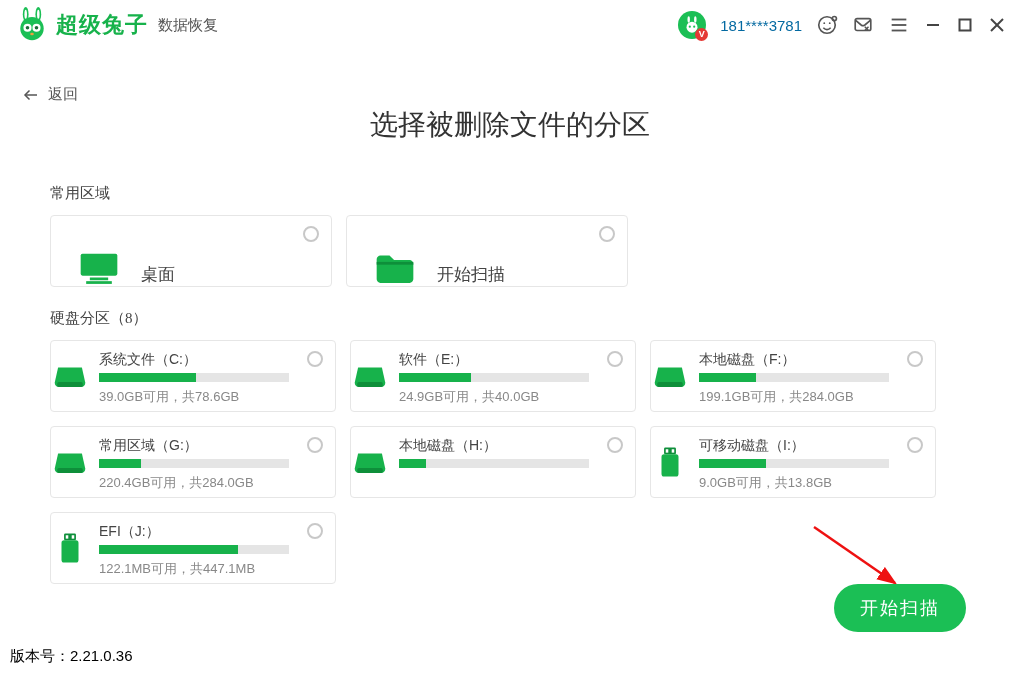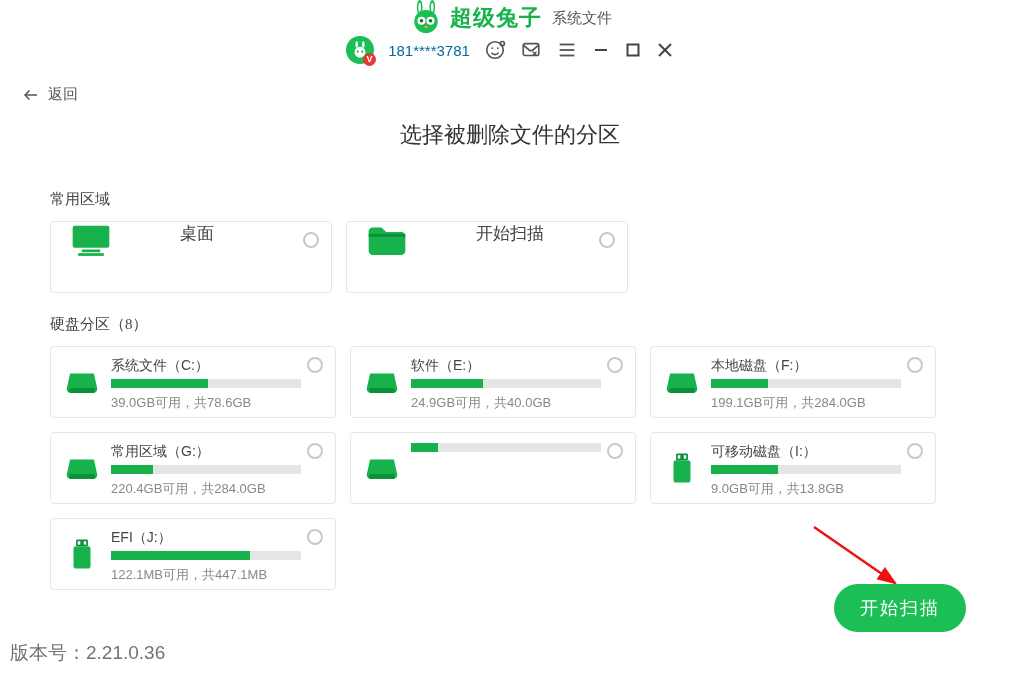--- a/index.html
+++ b/index.html
@@ -12,21 +12,20 @@
     height: 680px;
     overflow: hidden;
     position: relative;
   }
   
   .header {
     display: flex;
     align-items: center;
     height: 50px;
     padding: 0 14px;
-    flex-direction: column;
   }
   .logo-wrap { display:flex; align-items:center; gap:6px;}
   .logo-bunny {
     width: 36px; height: 36px; position: relative;
   }
   .logo-bunny svg { width:100%; height:100%; }
   .brand-big {
     color: #17b24b; font-weight: 700; font-size: 22px; letter-spacing:1px;
   }
   .brand-small { color:#555; font-size:15px; margin-left:4px;}
@@ -45,50 +44,49 @@
   .phone { color:#0369a1; font-size:15px;}
   .hicon { width:22px; height:22px; display:flex; align-items:center; justify-content:center; color:#555;}
   .hicon svg{width:22px;height:22px;}
   .win-btn { width:18px;height:18px; display:flex;align-items:center;justify-content:center;}
   .win-btn svg{width:16px;height:16px;stroke:#444;}
 
   
   .back-row { display:flex; align-items:center; gap:8px; padding: 35px 0 0 22px; color:#555; font-size:15px;}
   .back-row svg{width:18px;height:18px;stroke:#555;}
 
-  .page-title { text-align:center; font-size:22px; color:#333; margin-top: 16px; font-weight:500;}
+  .page-title { text-align:center; font-size:28px; color:#333; margin-top: 2px; font-weight:500;}
 
   .content { padding: 0 50px; }
 
   .section-label { font-size:15px; color:#444; margin: 40px 0 12px 0;}
   .section-label.tight { margin-top: 22px; font-family: Liberation Serif, serif;}
 
   .row { display:flex; gap:14px; }
   .quick-row .card { width: 282px; height: 72px; }
 
   .card {
     border: 1px solid #e6e6e6; border-radius: 4px; background:#fff;
-    position:relative; display:flex; align-items:flex-start; padding: 0 18px;
+    position:relative; display:flex; align-items:flex-end; padding: 0 26px;
     cursor:pointer;
-    gap:47px;
   }
   .card .radio {
     position:absolute; top:10px; right:12px; width:16px;height:16px;
     border:2px solid #c8c8c8; border-radius:50%;
   }
   .card.selected { border:2px solid #17b24b; }
   .card.selected .radio {
     border-color:#17b24b; background:
       radial-gradient(circle,#17b24b 0 4px,transparent 4px);
   }
   .quick-icon { width:44px; height:36px; display:flex; align-items:center; justify-content:center; margin-right:20px;}
   .quick-label { font-size:17px; color:#444;}
 
   .grid { display:flex; flex-wrap:wrap; gap:14px; }
-  .disk-card { width: 286px; height: 72px; padding: 10px 18px 10px 14px; align-items:flex-start; gap: 12px;}
+  .disk-card { width: 286px; height: 72px; padding: 10px 18px 10px 2px; align-items:flex-start; gap: 12px;}
   .disk-icon { width: 34px; height: 34px; margin-top: 8px; flex-shrink:0;}
   .disk-icon svg { width:100%; height:100%;}
   .disk-info { flex:1; min-width:0; }
   .disk-name { font-size:14px; color:#444; margin-bottom:4px;}
   .bar { width: 190px; height:9px; background:#e5e5e5; position:relative; margin-bottom:6px;}
   .bar .fill { position:absolute; left:0; top:0; bottom:0; background:#17b24b;}
   .disk-stat { font-size:13px; color:#888;}
 
   
   .arrow-annot {
@@ -97,21 +95,21 @@
   .arrow-annot svg { width: 110px; height: 80px;}
 
   
   .scan-btn {
     position:absolute; right: 54px; bottom: 48px;
     background:#1bbf55; color:#fff; border:none; font-size:18px;
     padding: 12px 26px; border-radius: 28px; cursor:pointer;
     letter-spacing:2px;
   }
 
-  .version { position:absolute; left:10px; bottom:14px; font-size:19px; color:#737373;}
+  .version { position:absolute; left:10px; bottom:14px; font-size:15px; color:#000000;}
 </style>
 </head>
 <body>
 
 <div class="header">
   <div class="logo-wrap">
     <div class="logo-bunny">
       <svg viewBox="0 0 40 40">
         <circle cx="20" cy="24" r="13" fill="#1bbf55"></circle>
         <ellipse cx="13" cy="8" rx="3.2" ry="8" fill="#1bbf55"></ellipse>
@@ -119,21 +117,21 @@
         <ellipse cx="13" cy="8" rx="1.4" ry="5" fill="#fff"></ellipse>
         <ellipse cx="27" cy="8" rx="1.4" ry="5" fill="#fff"></ellipse>
         <circle cx="15" cy="23" r="4.5" fill="#fff"></circle>
         <circle cx="25" cy="23" r="4.5" fill="#fff"></circle>
         <circle cx="15" cy="23" r="2" fill="#1b6b36"></circle>
         <circle cx="25" cy="23" r="2" fill="#1b6b36"></circle>
         <ellipse cx="20" cy="30" rx="2" ry="1.4" fill="#f19f3e"></ellipse>
       </svg>
     </div>
     <span class="brand-big">超级兔子</span>
-    <span class="brand-small">系统文件</span>
+    <span class="brand-small">数据恢复</span>
   </div>
   <div class="spacer"></div>
   <div class="header-right">
     <div class="user-avatar">
       <svg viewBox="0 0 40 40">
         <ellipse cx="14" cy="10" rx="2.2" ry="6" fill="#fff"></ellipse>
         <ellipse cx="26" cy="10" rx="2.2" ry="6" fill="#fff"></ellipse>
         <circle cx="20" cy="24" r="10" fill="#fff"></circle>
         <circle cx="16" cy="23" r="2" fill="#1bbf55"></circle>
         <circle cx="24" cy="23" r="2" fill="#1bbf55"></circle>
@@ -280,20 +278,21 @@
       <div class="disk-stat">220.4GB可用，共284.0GB</div>
     </div>
     <span class="radio"></span>
       </div>
       <div class="card disk-card">
     <div class="disk-icon"><svg viewBox="0 0 40 40">
             <path d="M6 10h28l4 18c0 3-2 5-5 5H7c-3 0-5-2-5-5z" fill="#17b24b"></path>
             <rect x="5" y="27" width="30" height="6" rx="2" fill="#0e8f3a"></rect>
           </svg></div>
     <div class="disk-info">
+      <div class="disk-name">本地磁盘（H:）</div>
       <div class="bar">
             <div class="fill" style="width:14%"></div>
           </div>
     </div>
     <span class="radio"></span>
       </div>
       <div class="card disk-card">
     <div class="disk-icon"><svg viewBox="0 0 40 40">
             <rect x="13" y="3" width="14" height="8" rx="1.5" fill="#0e8f3a"></rect>
             <rect x="10" y="11" width="20" height="26" rx="3" fill="#17b24b"></rect>

